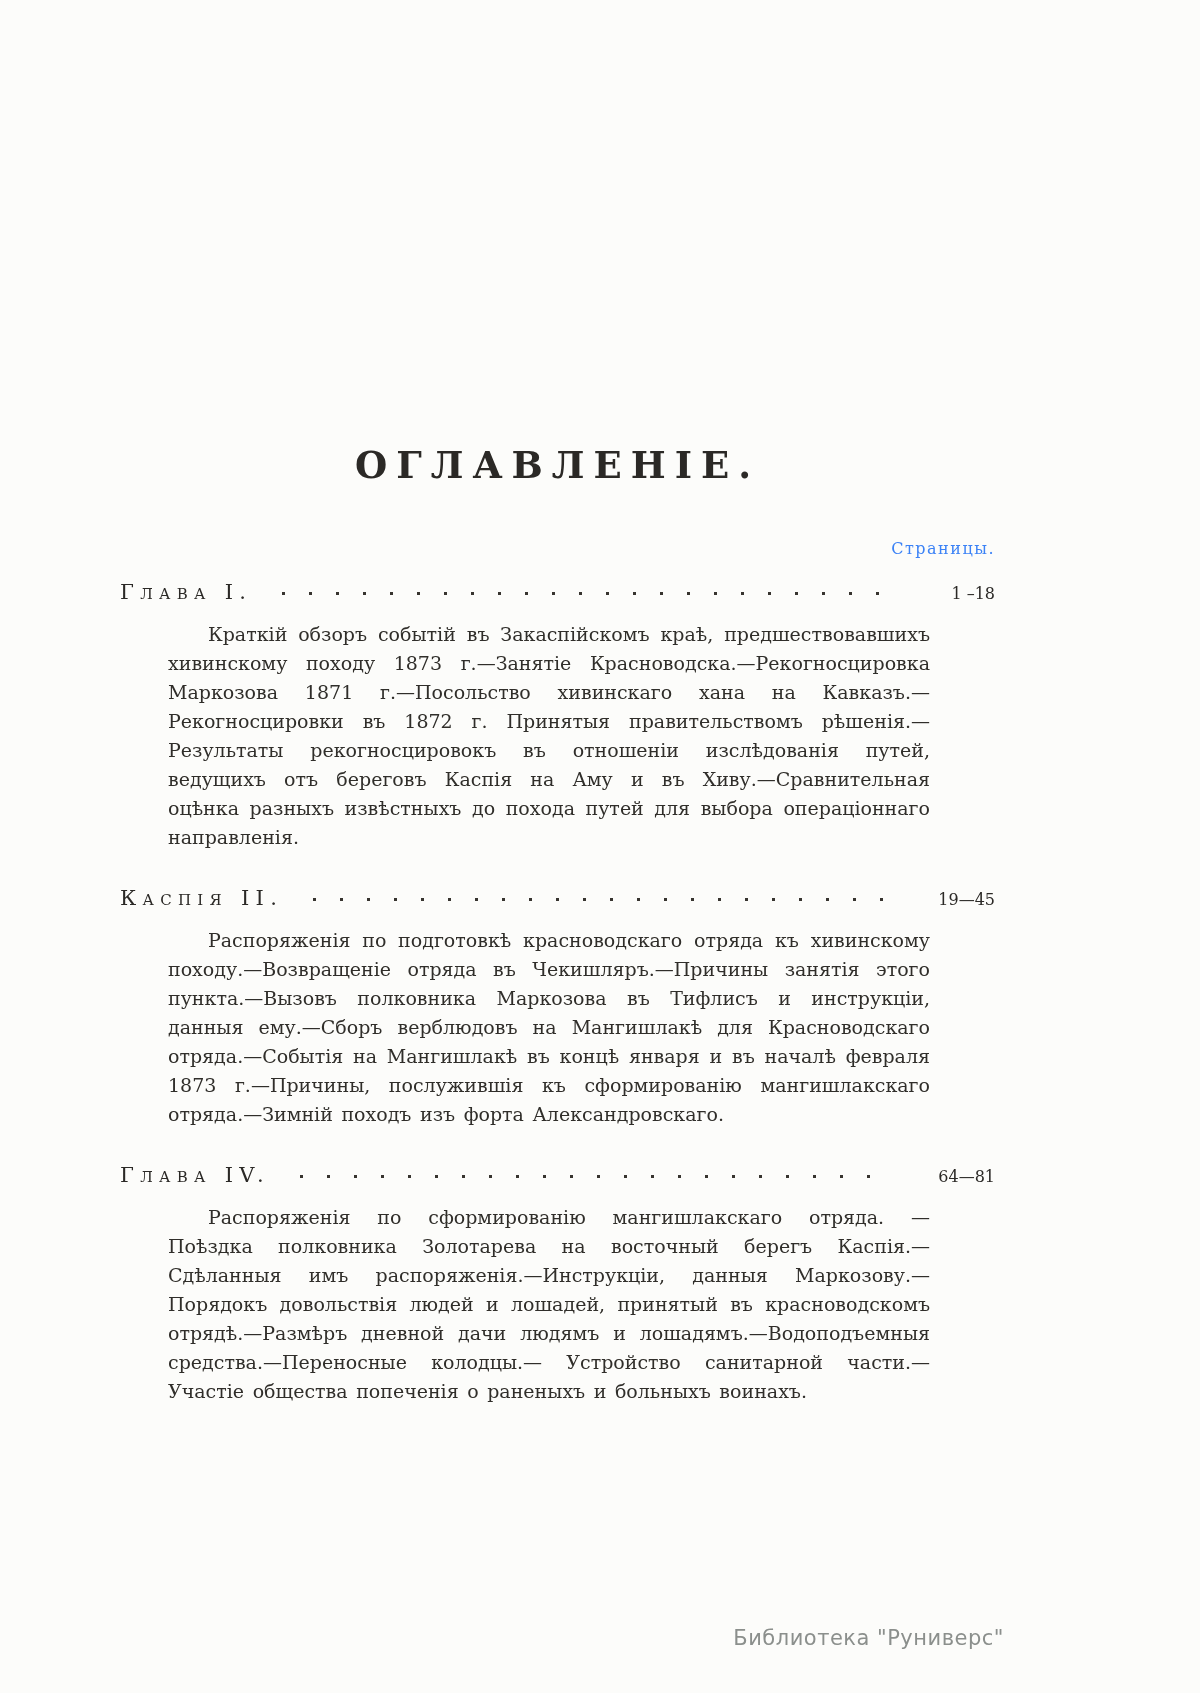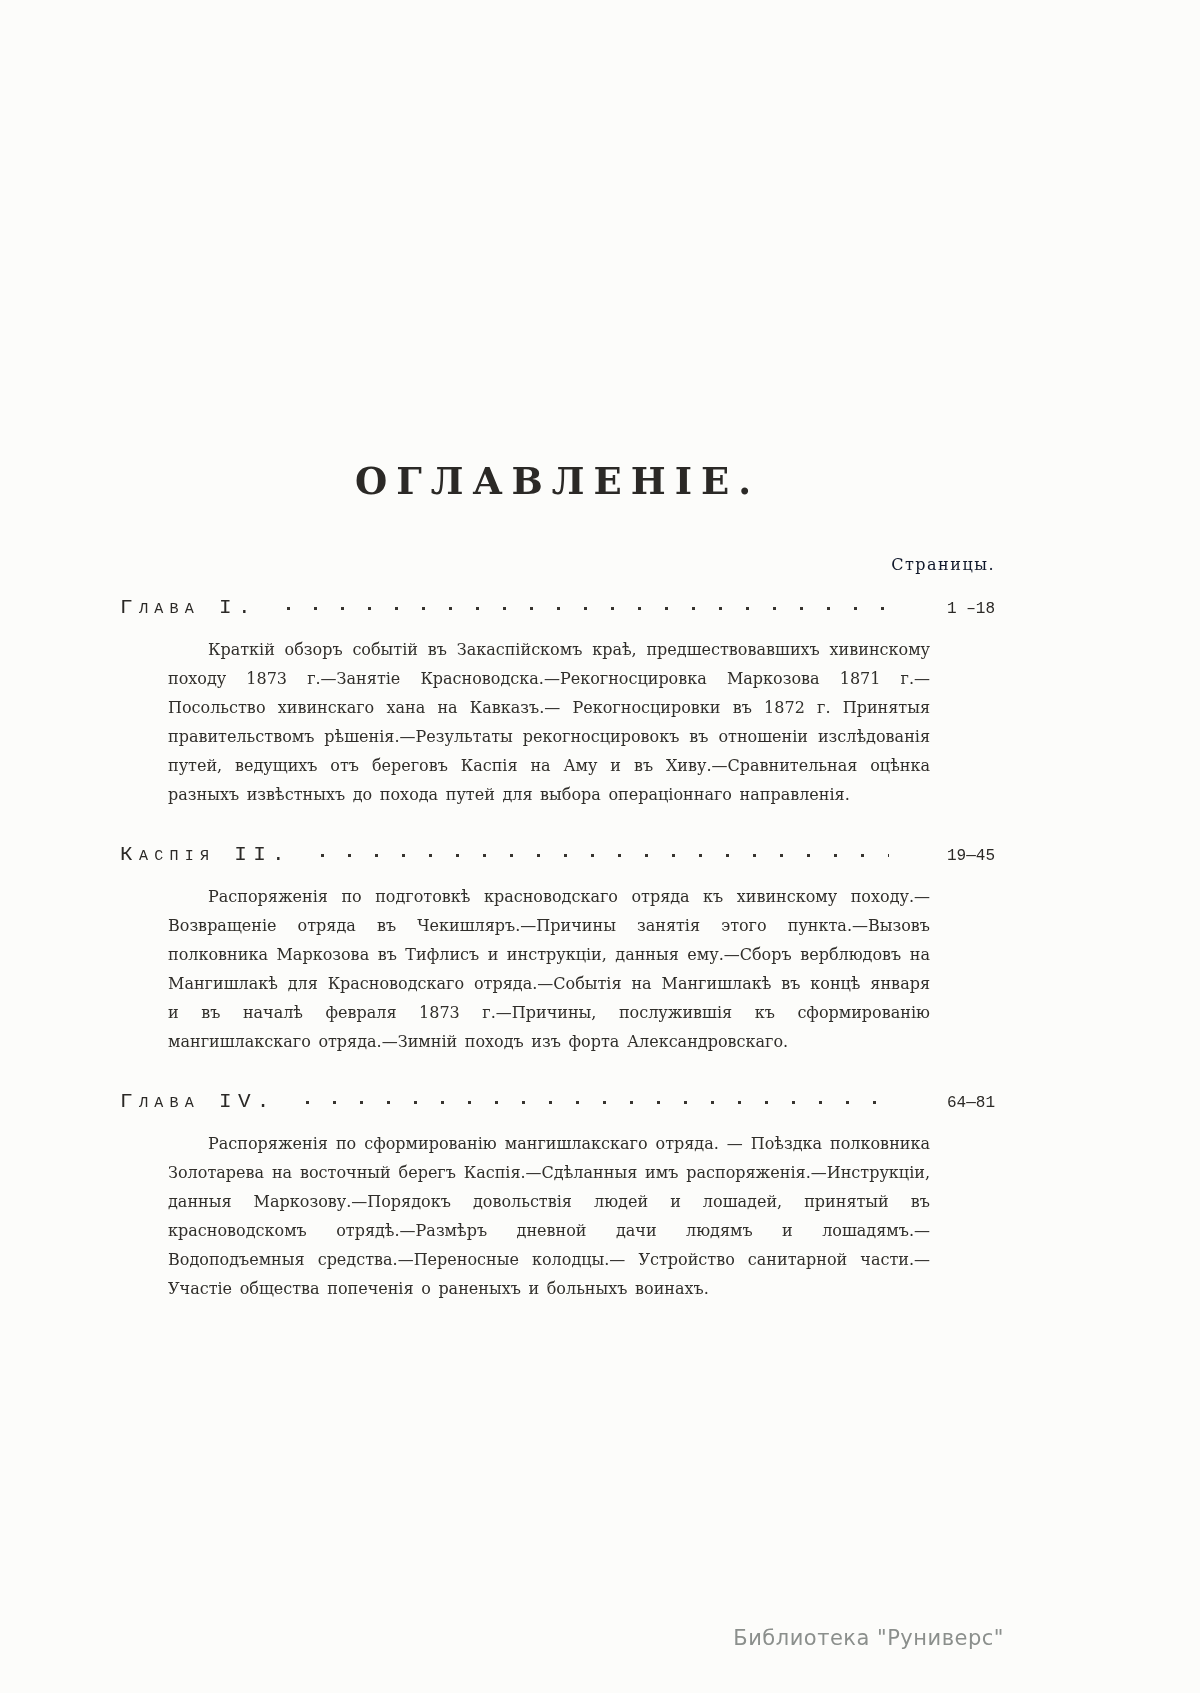--- a/index.html
+++ b/index.html
@@ -13,46 +13,45 @@
     height: 1693px;
     margin: 0 auto;
     background: #fcfcfa;
     font-family: "DejaVu Serif", "Liberation Serif", serif;
     color: #2e2c28;
     overflow: hidden;
   }
   .content {
     position: absolute;
     left: 120px;
-    top: 16px;
+    top: 0;
     width: 875px; 
   }
   .title {
     margin: 443px 0 0 0;
     font-size: 37px;
     font-weight: bold;
     letter-spacing: 9px;
     text-align: center;
     color: #2b2926;
   }
   .pages-header {
     margin-top: 52px;
     text-align: right;
     font-size: 16px;
     letter-spacing: 1.5px;
-    color: #0f172a;
+    color: #3b82f6;
   }
   .chapter {
     margin-top: 22px;
   }
   .chapter-row {
     display: flex;
     align-items: baseline;
     font-size: 21px;
-    font-family: Liberation Mono, monospace;
   }
   .chapter-label {
     font-variant-caps: small-caps;
     letter-spacing: 0.30em;
     white-space: nowrap;
     color: #2b2926;
   }
   .leader {
     flex: 1;
     align-self: stretch;
@@ -64,21 +63,21 @@
   }
   .chapter-pages {
     white-space: nowrap;
     min-width: 92px;
     text-align: right;
     font-size: 16px;
     color: #2b2926;
   }
   .chapter-summary {
     margin: 16px 65px 34px 48px;
-    font-size: 16px;
+    font-size: 19px;
     line-height: 29px;
     text-align: justify;
     text-indent: 40px;
     word-spacing: 2.5px;
     color: #302e2a;
   }
   .watermark {
     position: absolute;
     top: 1626px;
     right: 196px;

